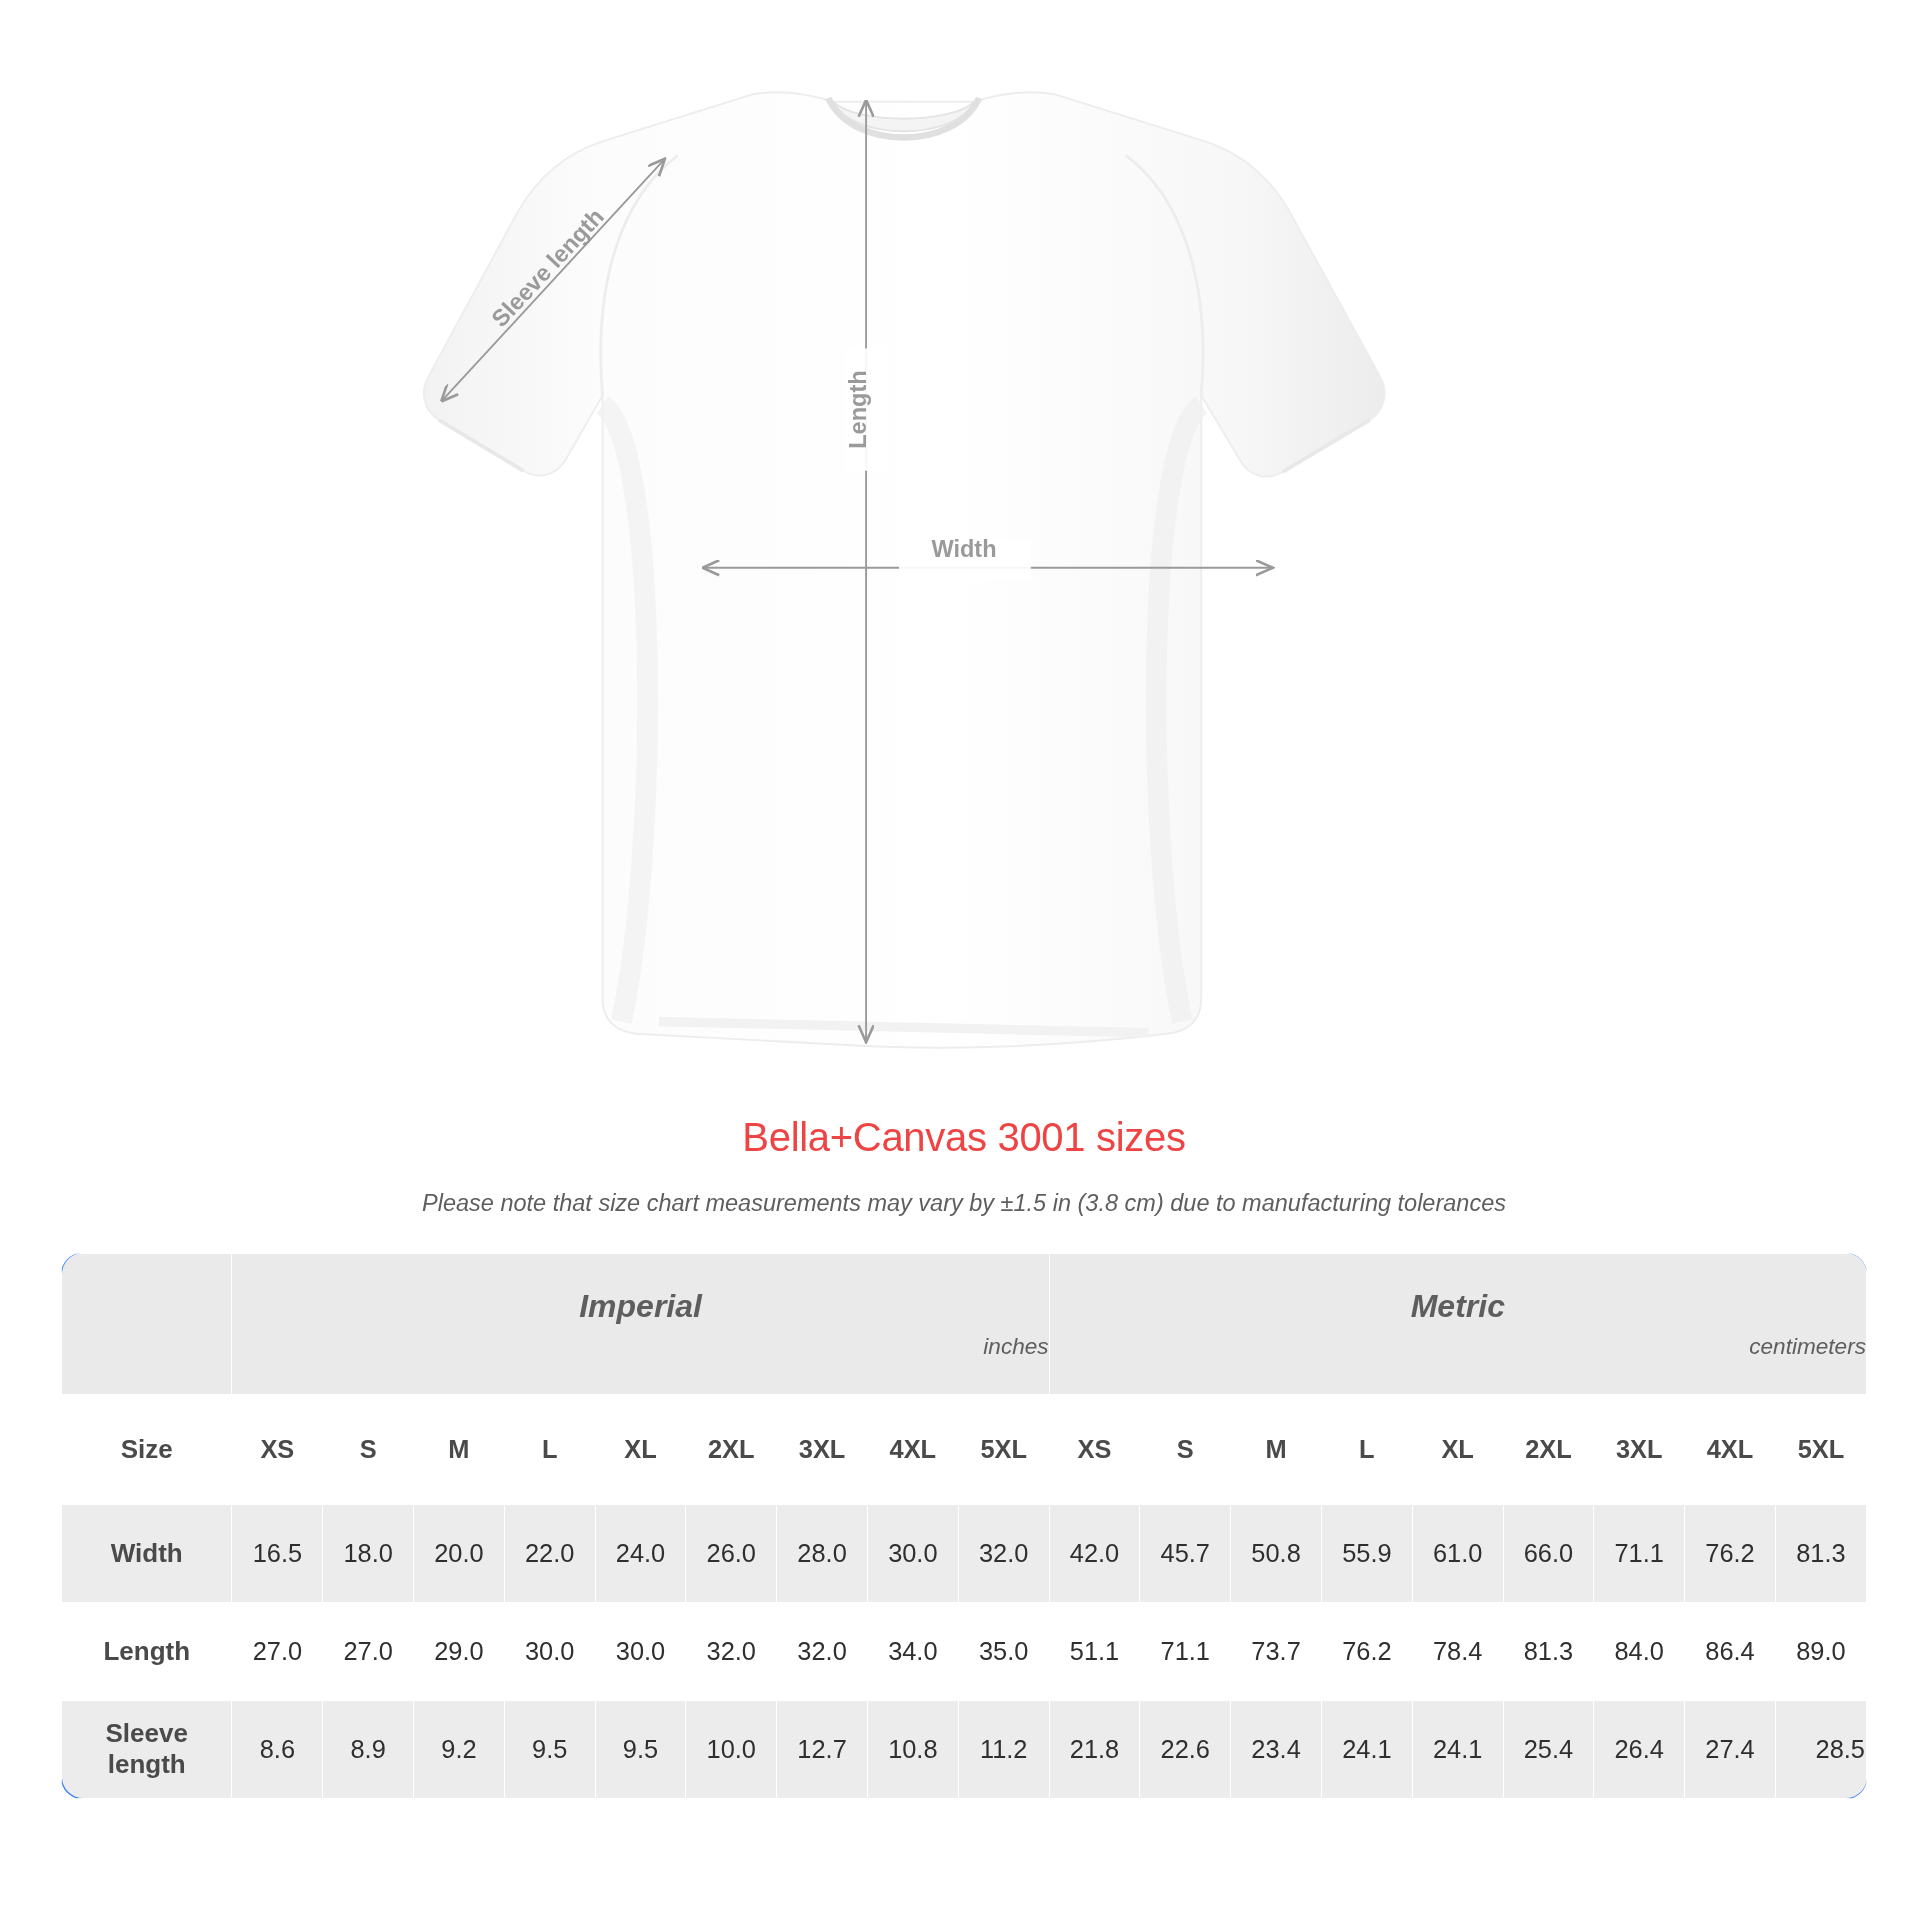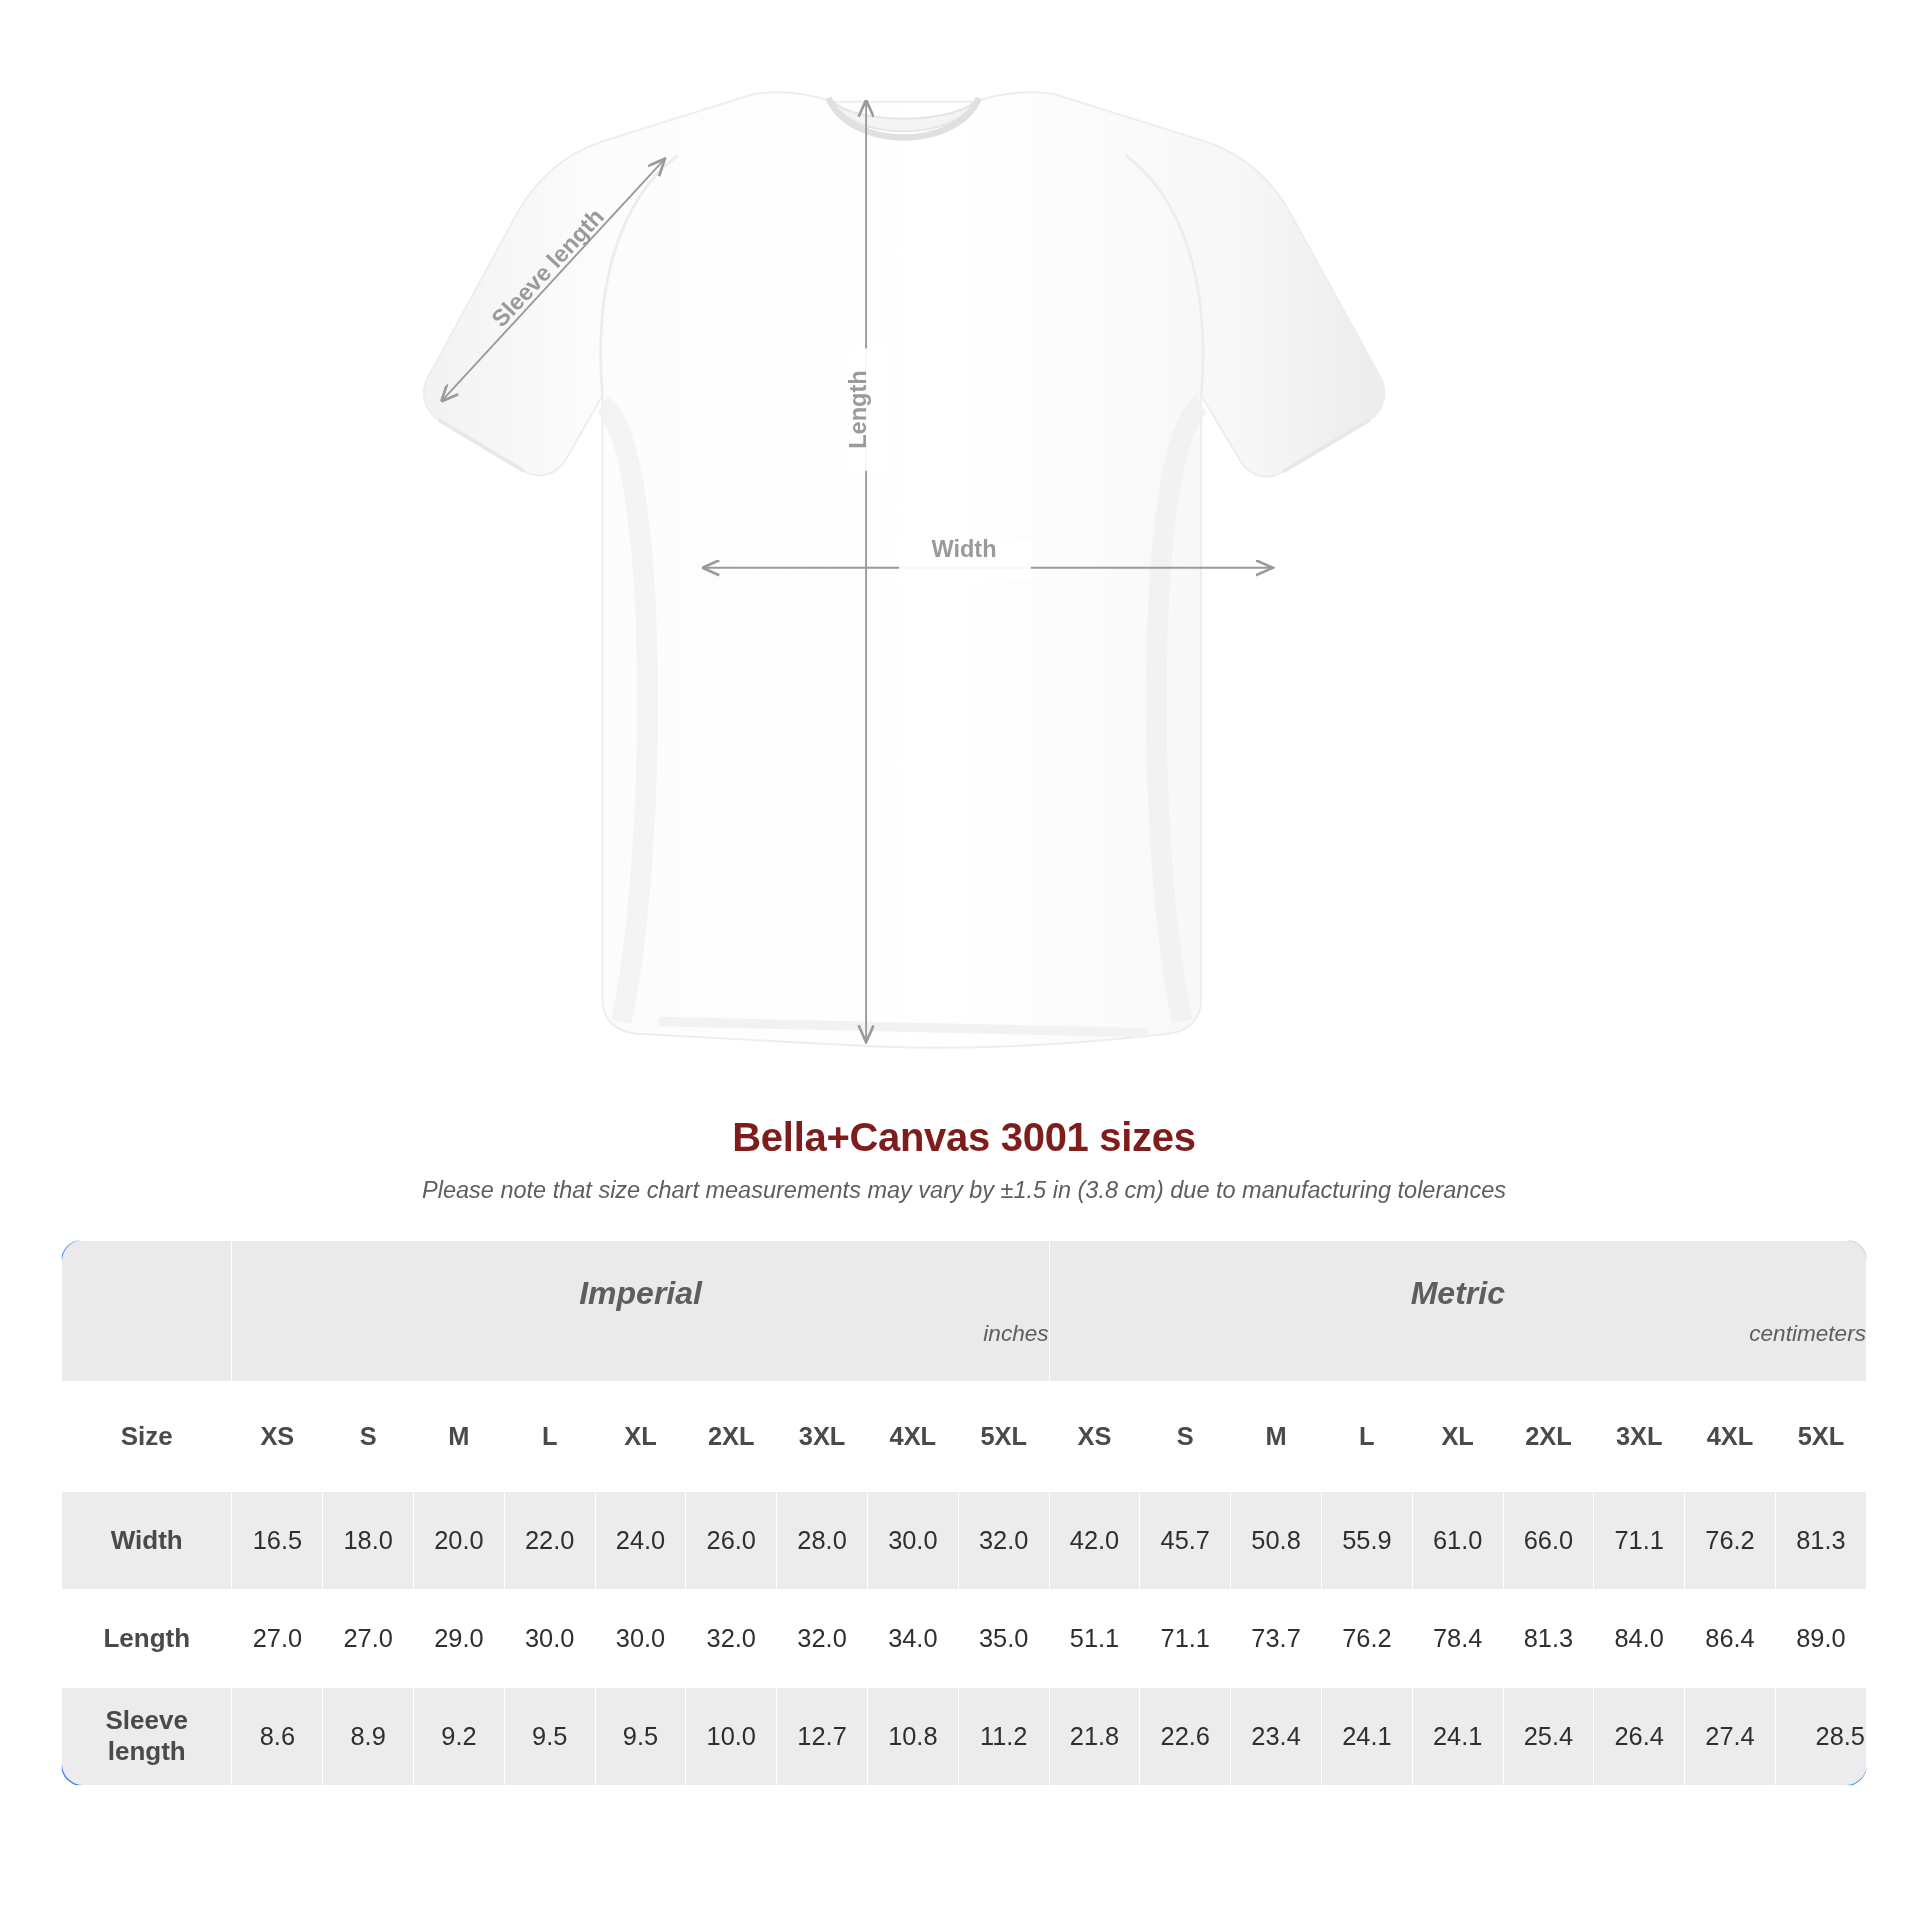--- a/index.html
+++ b/index.html
@@ -23,26 +23,26 @@
   }
   .illus svg { position: absolute; top: 0; left: 0; }
 
   
   .titleblock {
     text-align: center;
     margin-top: 3.8px;
   }
   .chart-title {
     font-size: 40px;
-    font-weight: bold;
-    color: #7f1d1d;
+    font-weight: normal;
+    color: #ef4444;
     letter-spacing: -0.3px;
   }
   .chart-note {
-    margin-top: 17px;
+    margin-top: 30px;
     font-size: 23.5px;
     font-style: italic;
     color: #5e5e5e;
   }
 
   
   .table-wrap {
     margin: 36px 61px 0 61px;
     border-radius: 21px;
     overflow: hidden;

